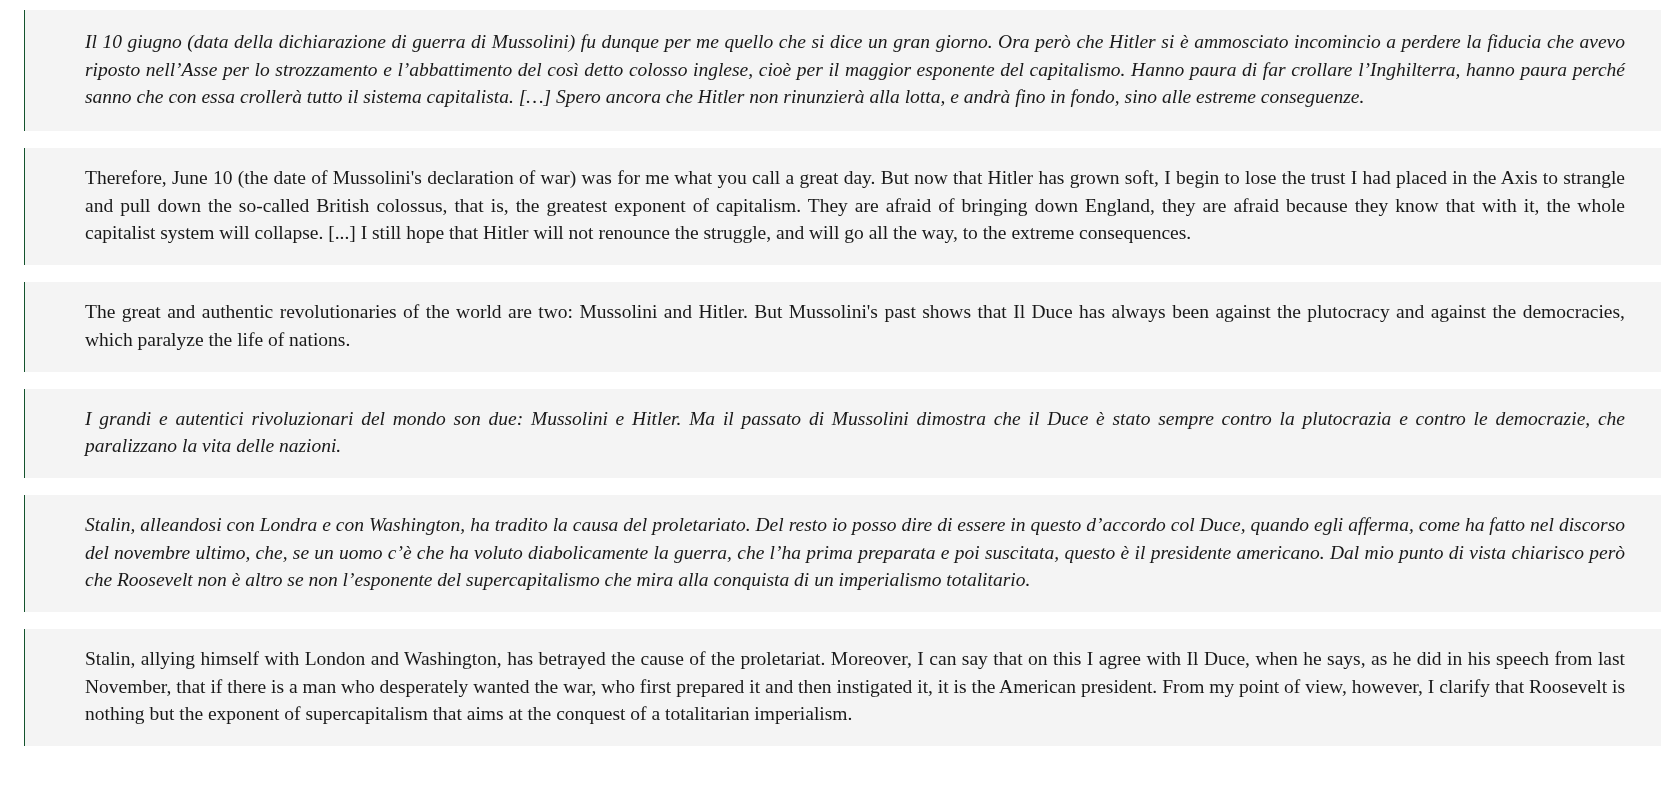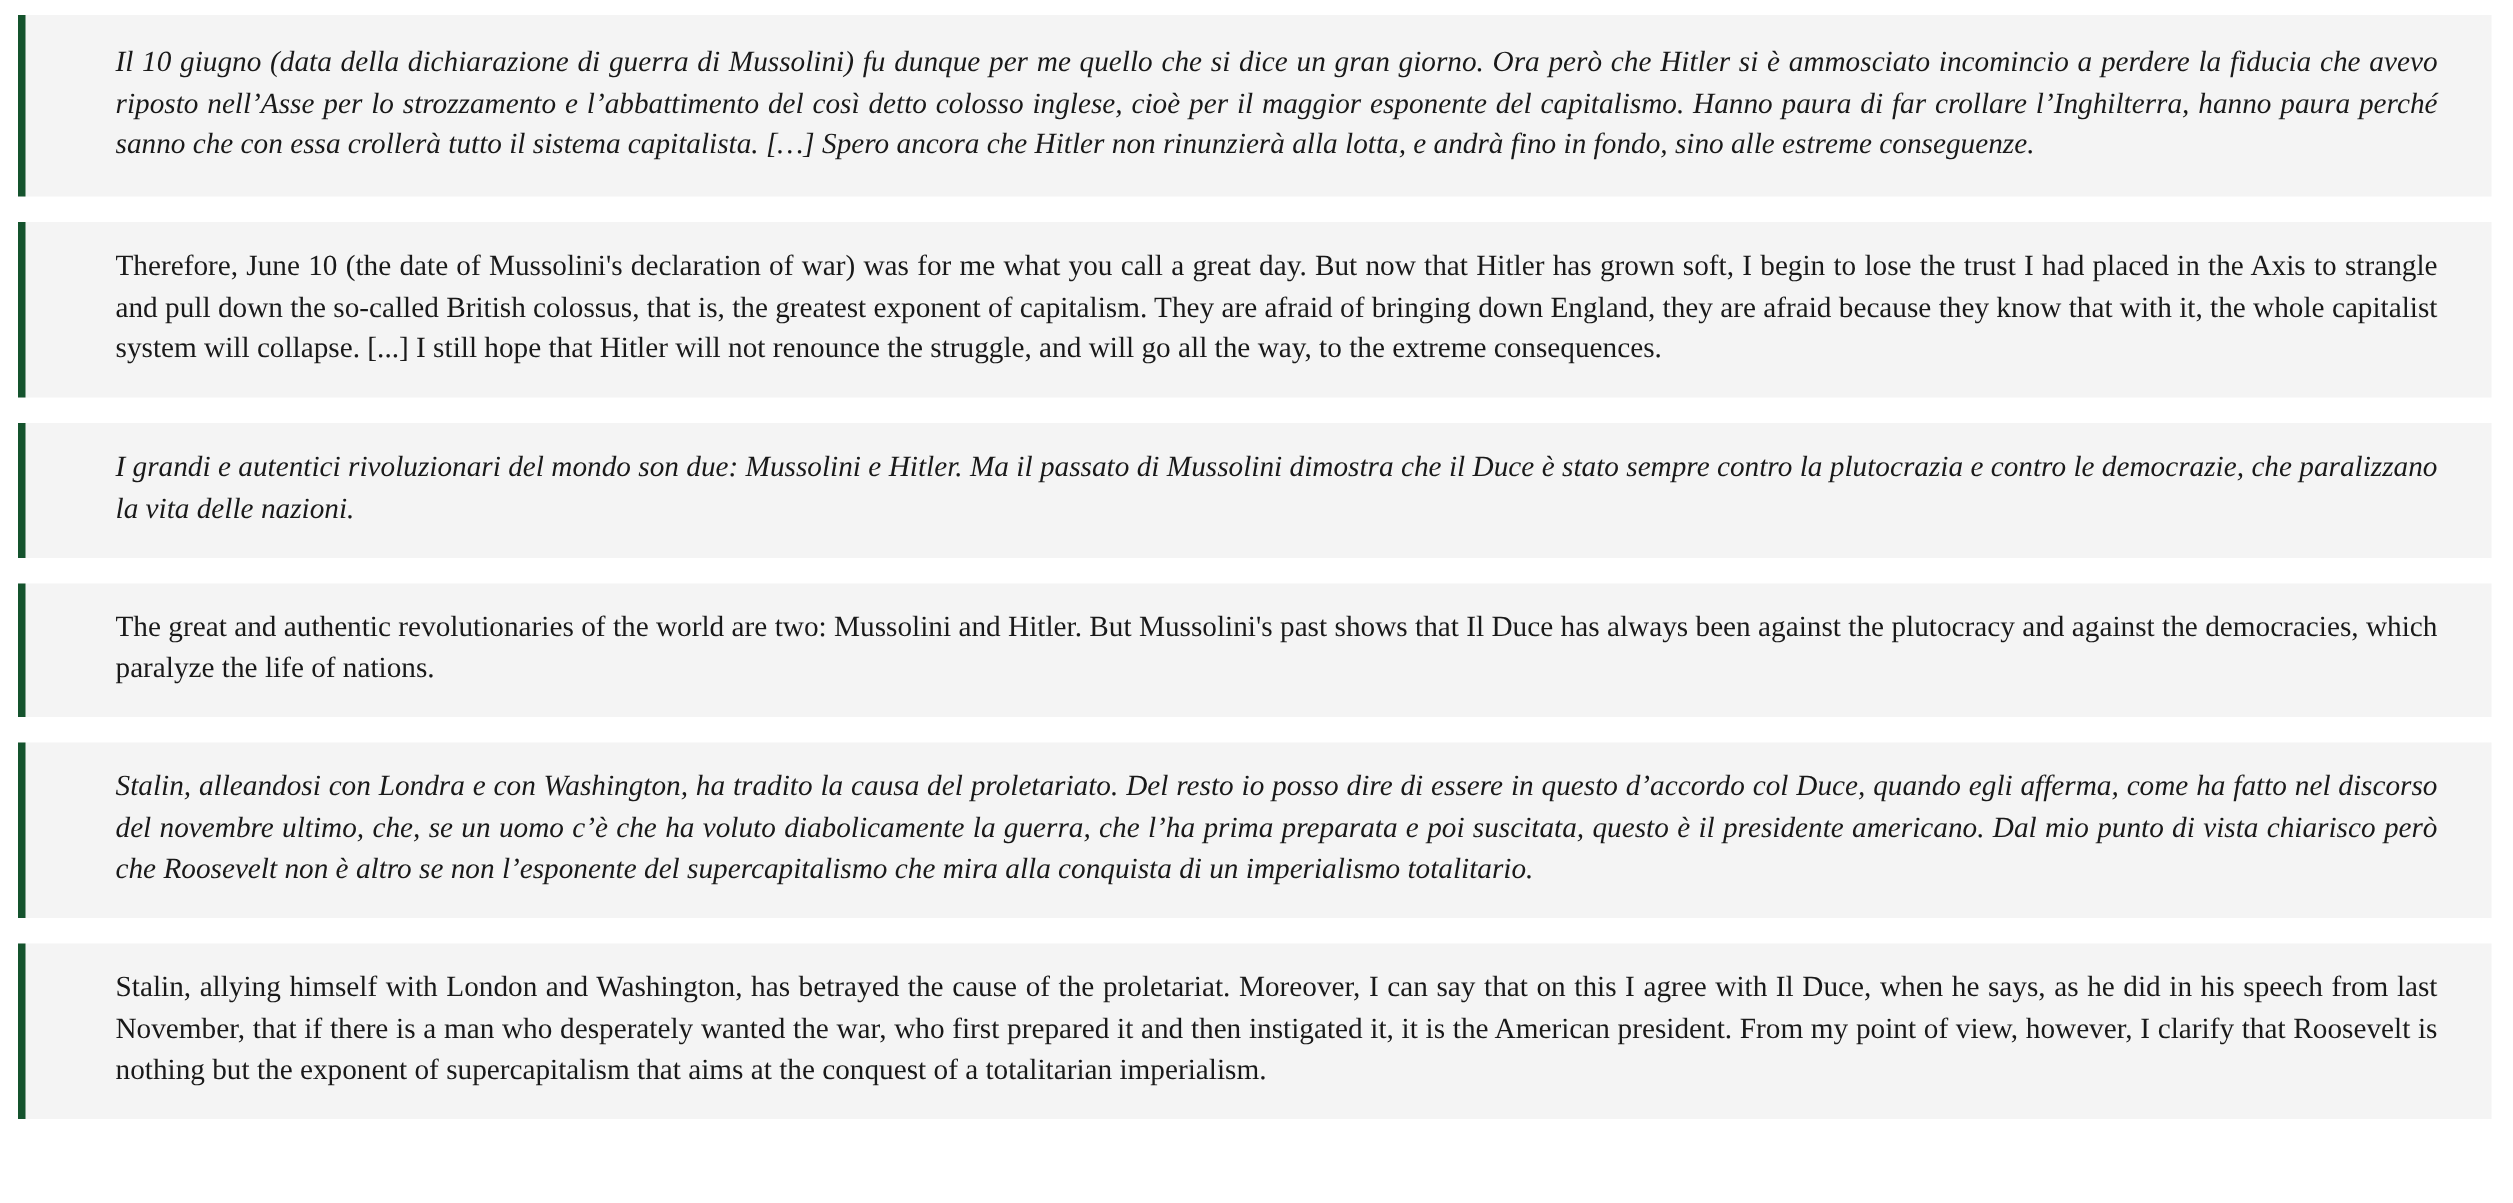--- a/index.html
+++ b/index.html
@@ -15,23 +15,23 @@
     -webkit-font-smoothing: antialiased;
   }
   .page {
     width: 1675px;
     box-sizing: border-box;
     padding: 10px 0 0 0;
   }
   .quote-block {
     position: relative;
     background: #f4f4f4;
-    border-left: 5px solid #14532d;
+    border-left: 1px solid #14532d;
     box-sizing: border-box;
-    margin: 0 14px 17px 12px;
+    margin: 0 14px 17px 24px;
     padding: 16px 36px 18px 60px;
   }
   .quote-block p {
     margin: 0;
     font-size: 19.5px;
     line-height: 1.42;
     text-align: justify;
     text-justify: inter-word;
     color: #191919;
   }
@@ -53,26 +53,26 @@
 <div class="page">
 
   <blockquote class="quote-block italic tall">
     <p>Il 10 giugno (data della dichiarazione di guerra di Mussolini) fu dunque per me quello che si dice un gran giorno. Ora però che Hitler si è ammosciato incomincio a perdere la fiducia che avevo riposto nell’Asse per lo strozzamento e l’abbattimento del così detto colosso inglese, cioè per il maggior esponente del capitalismo. Hanno paura di far crollare l’Inghilterra, hanno paura perché sanno che con essa crollerà tutto il sistema capitalista. […] Spero ancora che Hitler non rinunzierà alla lotta, e andrà fino in fondo, sino alle estreme conseguenze.</p>
   </blockquote>
 
   <blockquote class="quote-block roman">
     <p>Therefore, June 10 (the date of Mussolini's declaration of war) was for me what you call a great day. But now that Hitler has grown soft, I begin to lose the trust I had placed in the Axis to strangle and pull down the so-called British colossus, that is, the greatest exponent of capitalism. They are afraid of bringing down England, they are afraid because they know that with it, the whole capitalist system will collapse. [...] I still hope that Hitler will not renounce the struggle, and will go all the way, to the extreme consequences.</p>
   </blockquote>
 
+  <blockquote class="quote-block roman">
+    <p>The great and authentic revolutionaries of the world are two: Mussolini and Hitler. But Mussolini's past shows that Il Duce has always been against the plutocracy and against the democracies, which paralyze the life of nations.</p>
+  </blockquote>
+
   <blockquote class="quote-block italic">
     <p>I grandi e autentici rivoluzionari del mondo son due: Mussolini e Hitler. Ma il passato di Mussolini dimostra che il Duce è stato sempre contro la plutocrazia e contro le democrazie, che paralizzano la vita delle nazioni.</p>
-  </blockquote>
-
-  <blockquote class="quote-block roman">
-    <p>The great and authentic revolutionaries of the world are two: Mussolini and Hitler. But Mussolini's past shows that Il Duce has always been against the plutocracy and against the democracies, which paralyze the life of nations.</p>
   </blockquote>
 
   <blockquote class="quote-block italic">
     <p>Stalin, alleandosi con Londra e con Washington, ha tradito la causa del proletariato. Del resto io posso dire di essere in questo d’accordo col Duce, quando egli afferma, come ha fatto nel discorso del novembre ultimo, che, se un uomo c’è che ha voluto diabolicamente la guerra, che l’ha prima preparata e poi suscitata, questo è il presidente americano. Dal mio punto di vista chiarisco però che Roosevelt non è altro se non l’esponente del supercapitalismo che mira alla conquista di un imperialismo totalitario.</p>
   </blockquote>
 
   <blockquote class="quote-block roman">
     <p>Stalin, allying himself with London and Washington, has betrayed the cause of the proletariat. Moreover, I can say that on this I agree with Il Duce, when he says, as he did in his speech from last November, that if there is a man who desperately wanted the war, who first prepared it and then instigated it, it is the American president. From my point of view, however, I clarify that Roosevelt is nothing but the exponent of supercapitalism that aims at the conquest of a totalitarian imperialism.</p>
   </blockquote>
 

